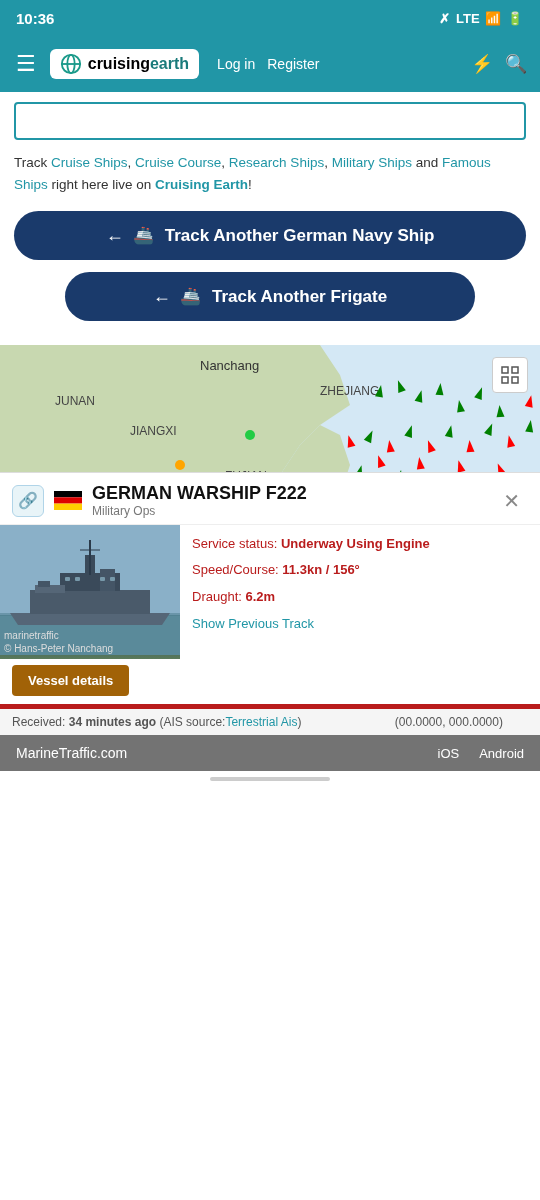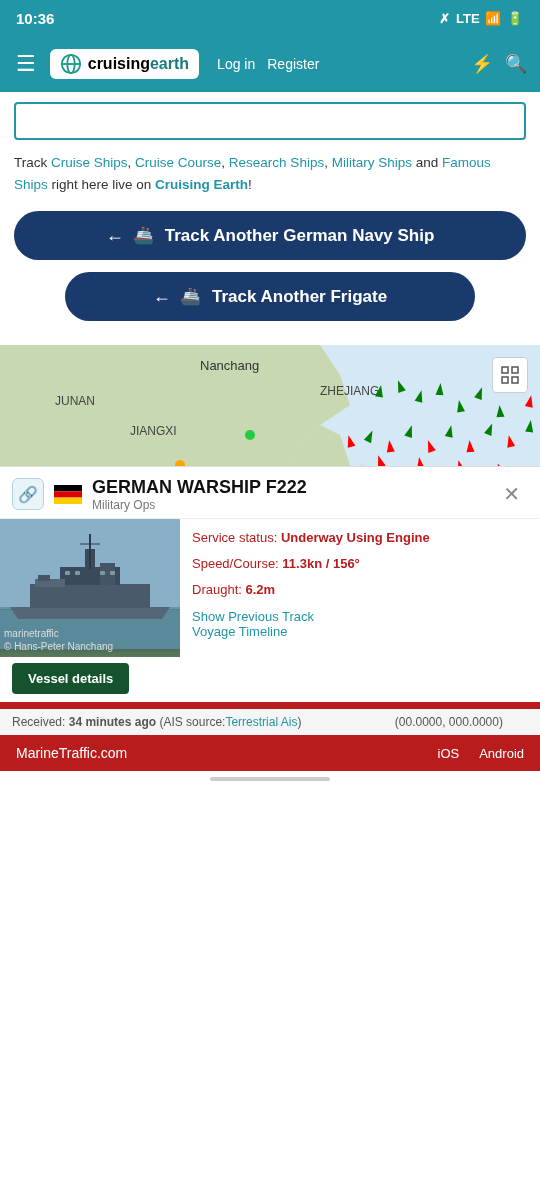--- a/index.html
+++ b/index.html
@@ -258,21 +258,21 @@
       color: #b91c1c;
       margin-bottom: 8px;
       line-height: 1.4;
     }
     .detail-line strong {
       font-weight: bold;
     }
 
     .vessel-details-btn {
       display: inline-block;
-      background: #14532d;
+      background: #a16207;
       color: white;
       border: none;
       border-radius: 4px;
       padding: 8px 16px;
       font-size: 13px;
       font-weight: bold;
       cursor: pointer;
       margin: 6px 12px 8px 12px;
     }
 
@@ -284,40 +284,40 @@
     }
     .show-track-section {
       padding: 2px 12px 8px 0;
     }
 
     .received-bar {
       background: #f5f5f5;
       padding: 6px 12px;
       font-size: 12px;
       color: #555;
-      border-top: 7px solid #b91c1c;
+      border-top: 5px solid #b91c1c;
     }
     .received-bar a {
       color: #2196a6;
       text-decoration: none;
     }
     .map-scale {
       position: absolute;
       bottom: 0;
       left: 0;
       font-size: 10px;
       color: #555;
       background: rgba(255,255,255,0.7);
       padding: 2px 6px;
       z-index: 5;
     }
 
     
     .bottom-bar {
-      background: #b91c1c;
+      background: #737373;
       color: white;
       display: flex;
       align-items: center;
       justify-content: space-between;
       padding: 10px 16px;
       font-size: 14px;
     }
     .bottom-bar-links {
       display: flex;
       gap: 20px;
@@ -565,21 +565,20 @@
           <span>Service status: </span><strong>Underway Using Engine</strong>
         </div>
         <div class="detail-line">
           <span>Speed/Course: </span><strong>11.3kn / 156°</strong>
         </div>
         <div class="detail-line">
           <span>Draught: </span><strong>6.2m</strong>
         </div>
         <div class="show-track-section">
           <a class="show-track-link">Show Previous Track</a>
-          <a class="show-track-link">Voyage Timeline</a>
         </div>
       </div>
     </div>
 
     <button class="vessel-details-btn">Vessel details</button>
 
     <div class="received-bar">
       <span>Received: </span><strong>34 minutes ago</strong><span> (AIS source:</span><a>Terrestrial Ais</a><span>)</span>
       &nbsp;&nbsp;&nbsp;&nbsp;&nbsp;&nbsp;&nbsp;&nbsp;&nbsp;&nbsp;&nbsp;&nbsp;&nbsp;&nbsp;&nbsp;&nbsp;&nbsp;&nbsp;&nbsp;&nbsp;&nbsp;&nbsp;&nbsp;&nbsp;&nbsp;&nbsp;
       <span>(00.0000, 000.0000)</span>

